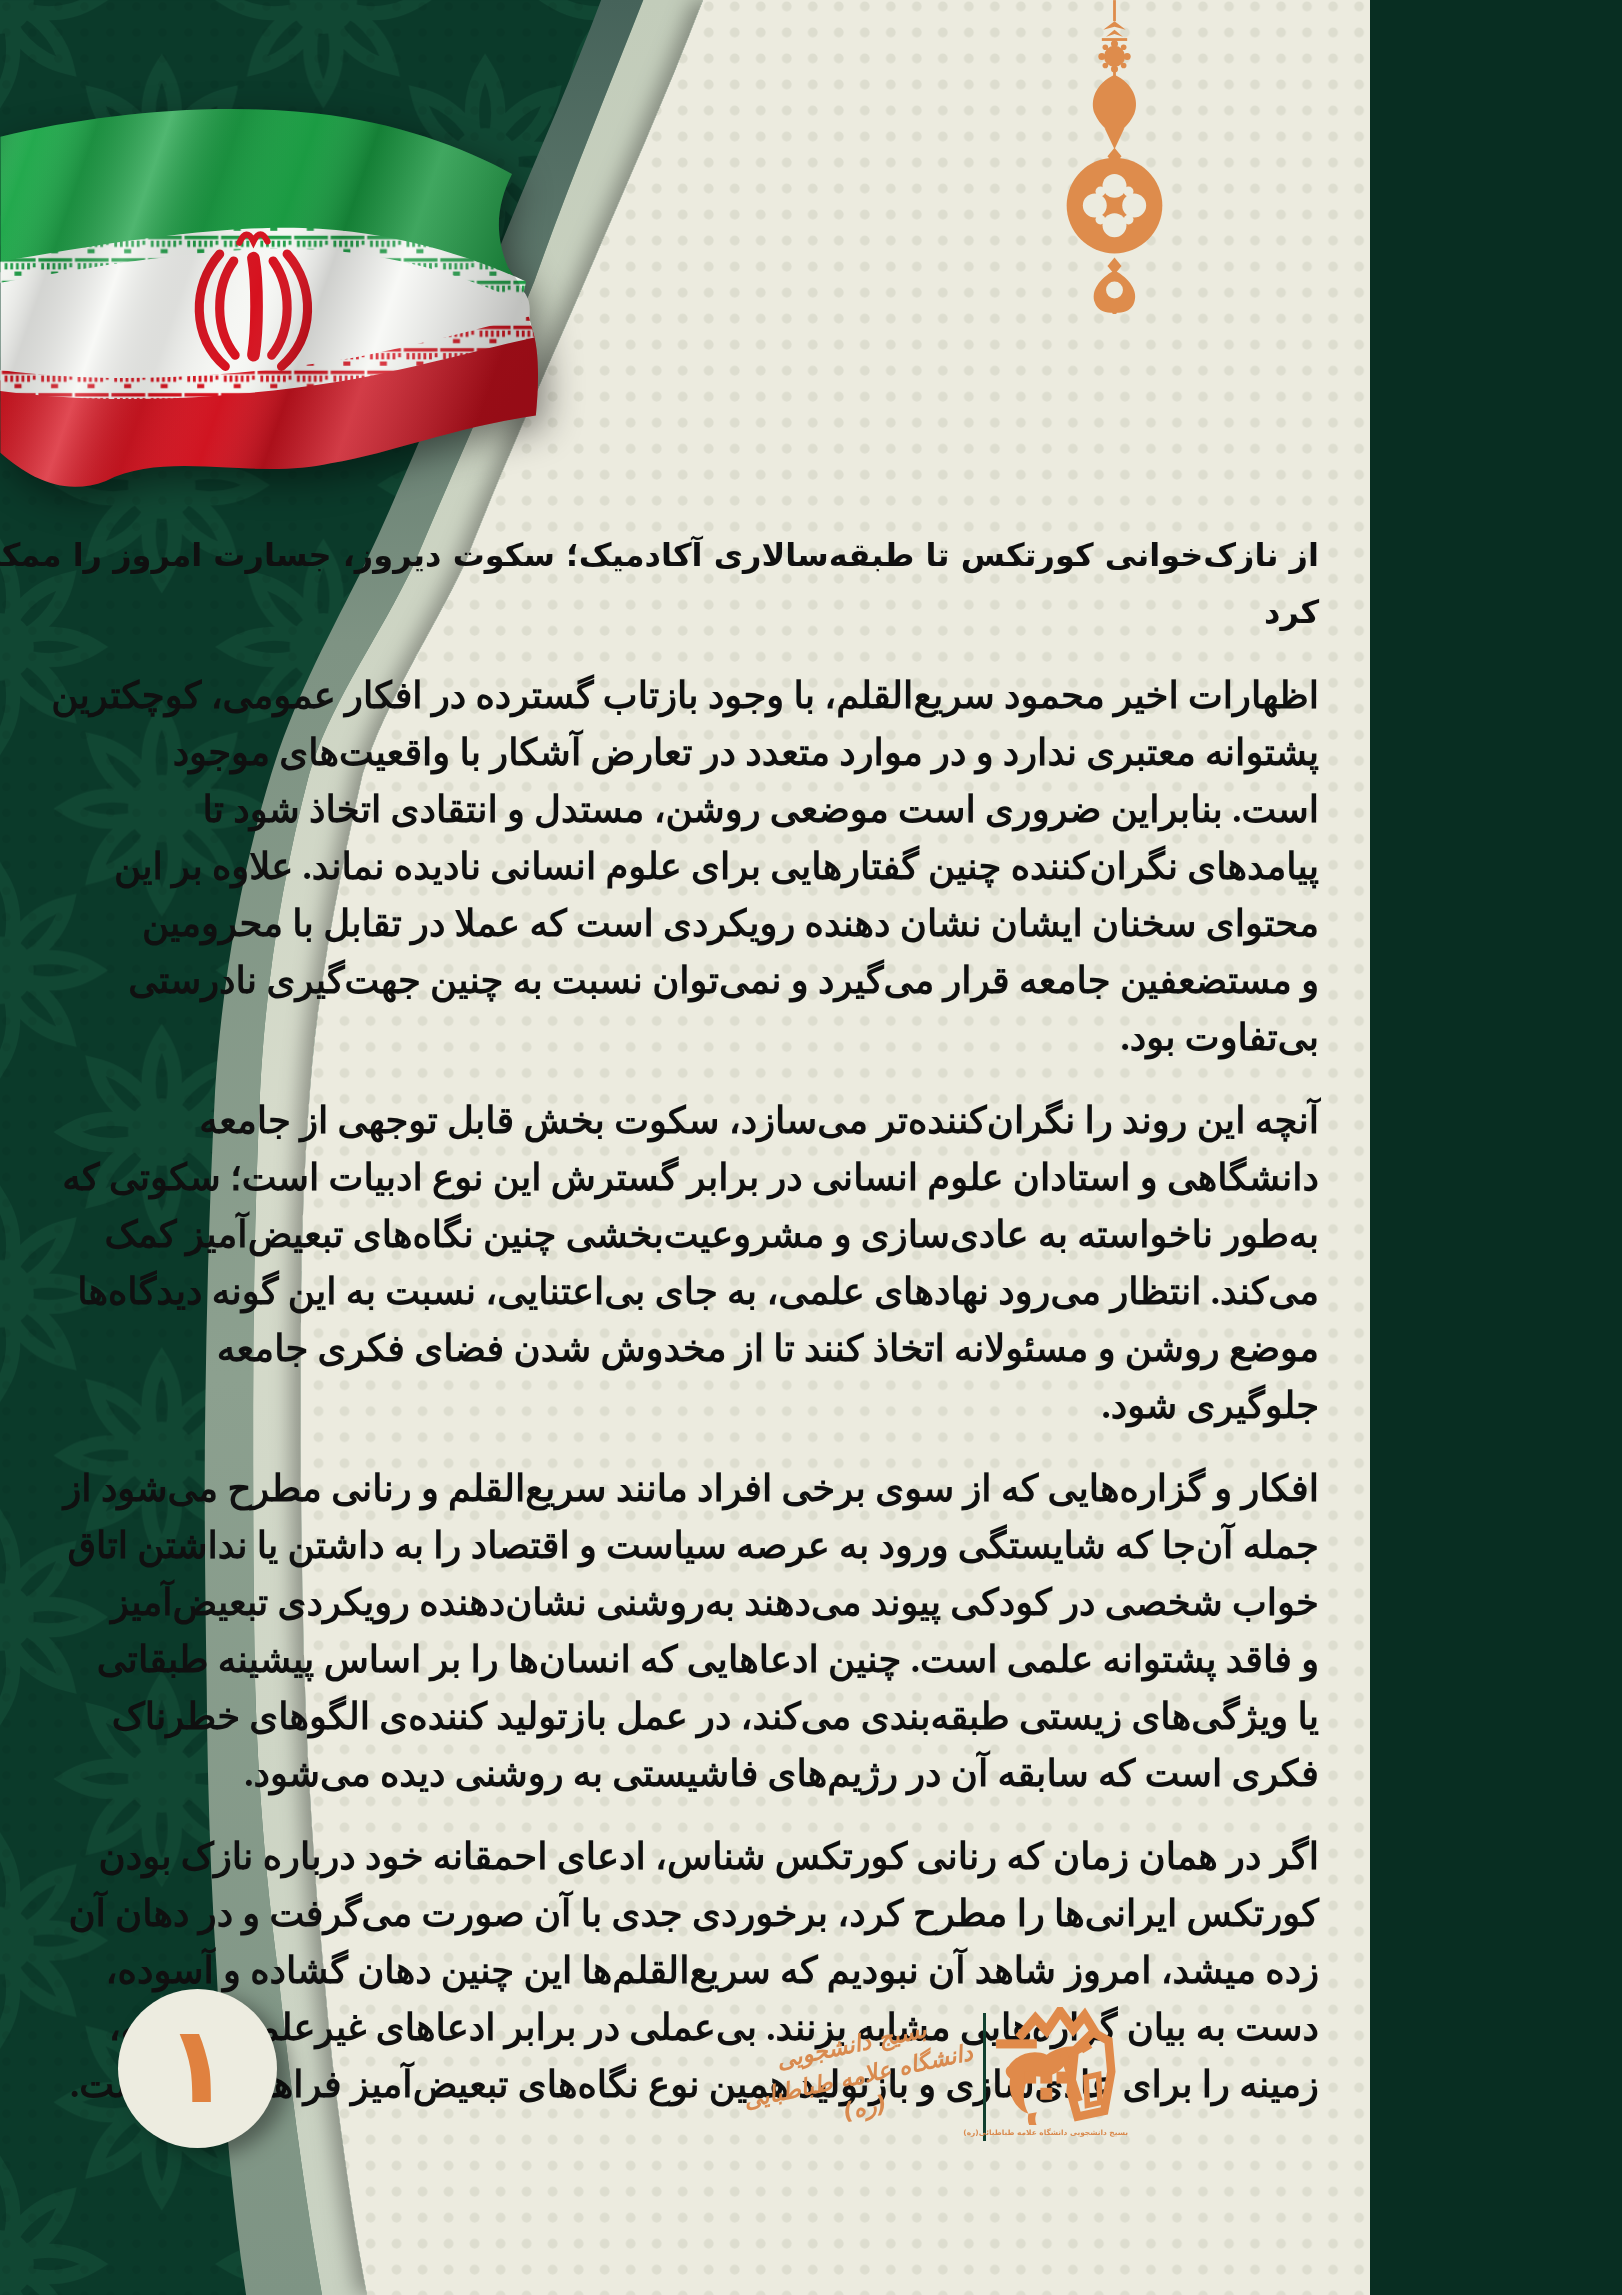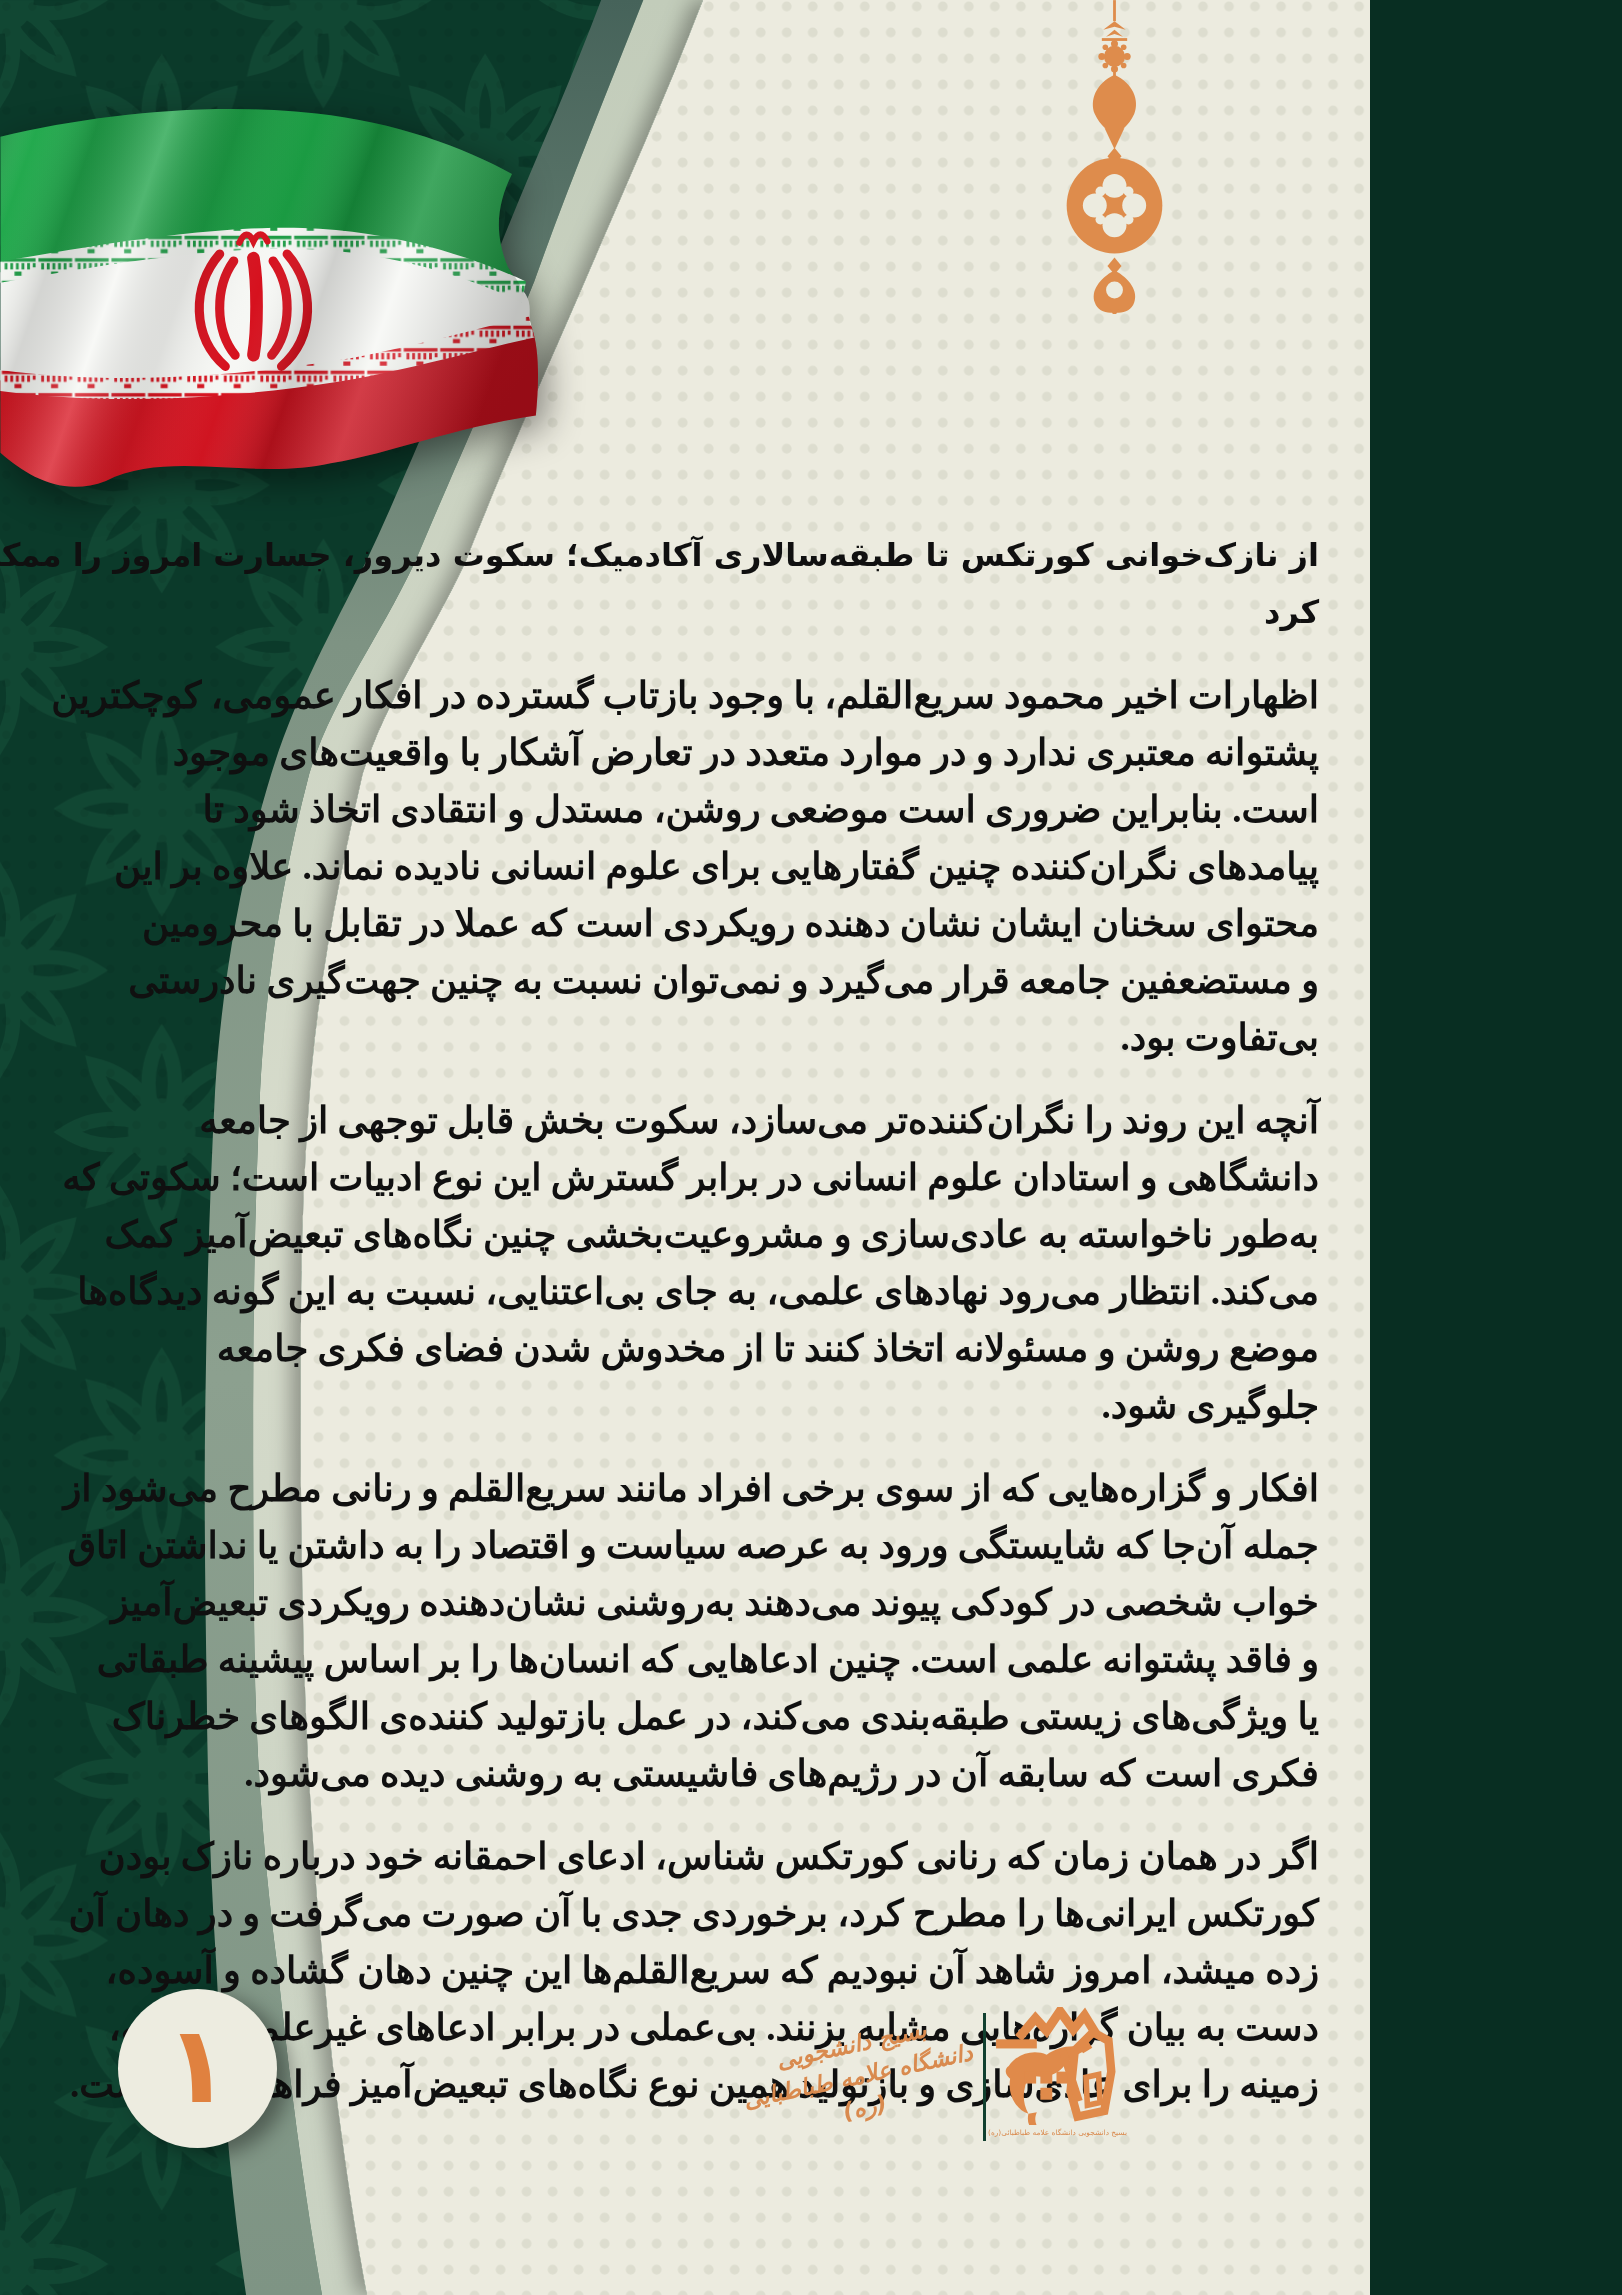--- a/index.html
+++ b/index.html
@@ -22,21 +22,21 @@
               background:#edece0;border-radius:50%;box-shadow:12.7px 7px 19.7px rgba(0,0,0,.38);
               display:flex;align-items:center;justify-content:center;}
   .page-badge span{font-size:107px;font-weight:bold;color:#e0813f;transform:translateY(-4.2px);}
   
   .calligraphy{position:absolute;left:737px;top:2028px;width:242px;z-index:5;color:#d98a4e;
                font-size:23px;line-height:32px;font-style:italic;font-weight:bold;direction:rtl;
                text-align:center;white-space:pre-line;transform:rotate(-12deg);}
   .brand-divider{position:absolute;left:983px;top:2013px;width:2.8px;height:128px;background:#11402f;z-index:5;}
   .brand-emblem{position:absolute;left:993px;top:2007px;width:134px;height:118px;z-index:5;}
   .brand-caption{position:absolute;left:987px;top:2128px;width:141px;z-index:5;color:#d98a4e;
-                 font-size:7.4px;direction:rtl;white-space:nowrap;text-align:center;font-weight:normal;}
+                 font-size:7.4px;direction:rtl;white-space:nowrap;text-align:center;font-weight:bold;}
 </style>
 </head>
 <body>
 
 <div class="canvas">
 
   <svg class="bg-art" width="1622" height="2295" viewBox="0 0 2307 3264">
     <defs>
       <g id="ros" stroke="#17543c" stroke-width="20" fill="none">
         <path d="M0,0 C-25,-45 -25,-95 0,-135 C25,-95 25,-45 0,0 Z"></path>

